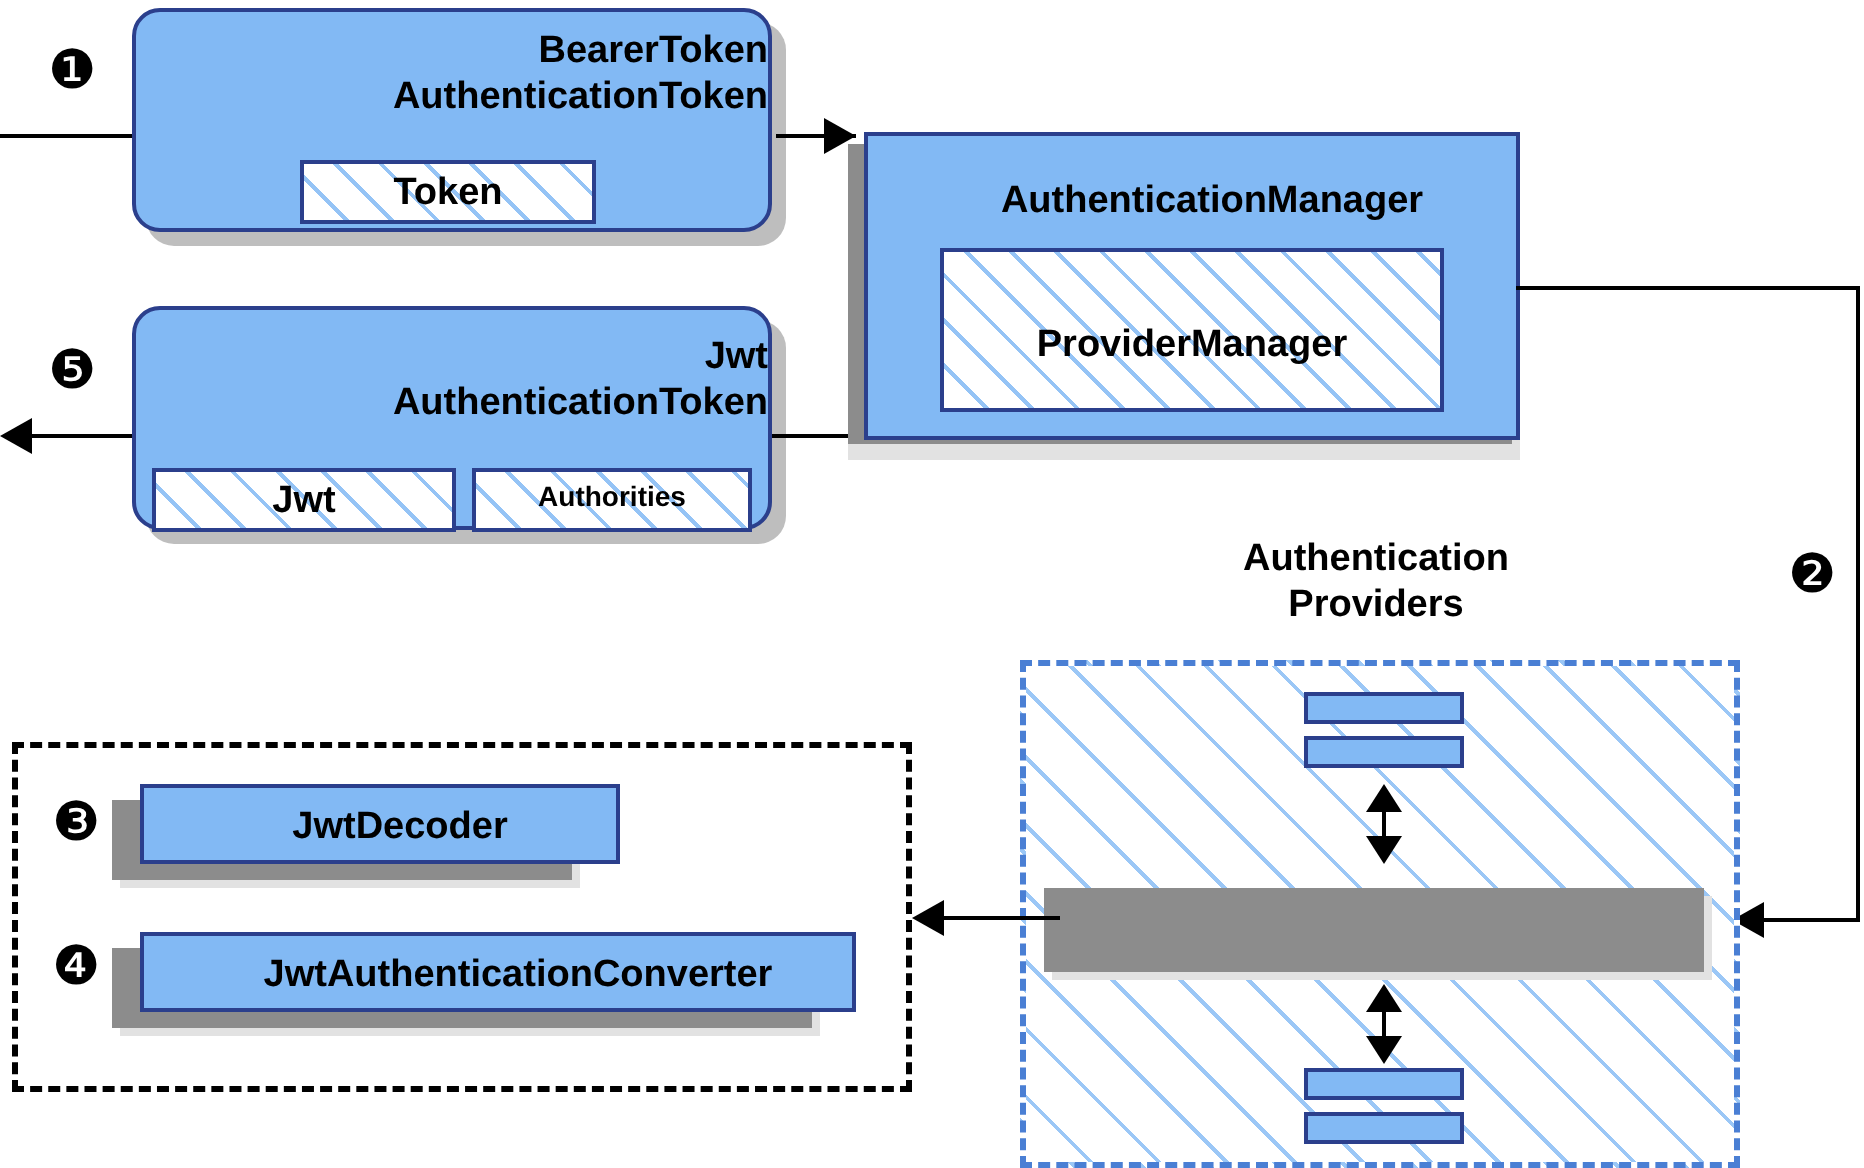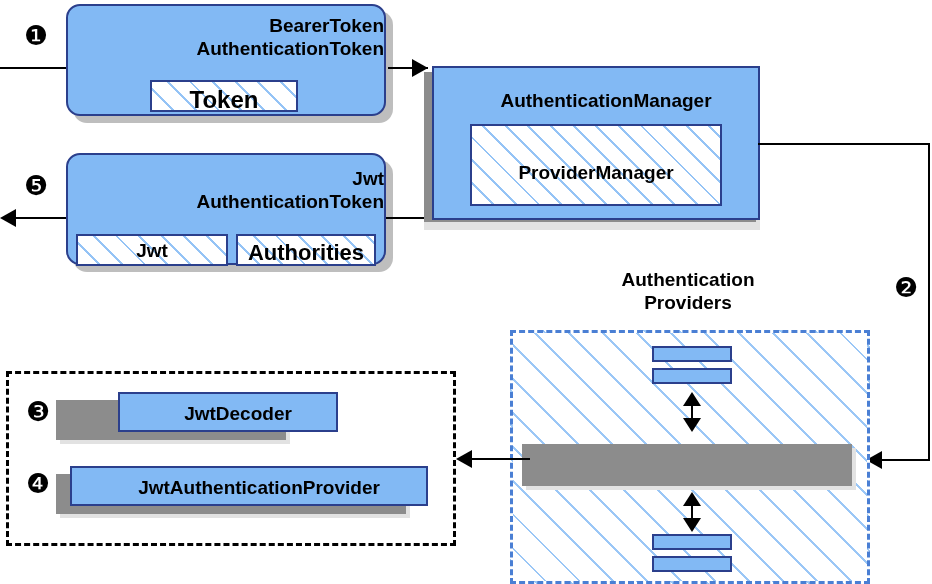--- a/index.html
+++ b/index.html
@@ -165,39 +165,39 @@
 
   <div class="line-h" style="left:0px; top:67px; width:70px;"></div>
 
   <div class="marker" style="left:24px; top:22px;">❶</div>
 
   <div class="rbox" style="left:66px; top:4px; width:320px; height:112px;">
     <div class="rbox-title" style="top:8px;">BearerToken
 AuthenticationToken</div>
   </div>
   <div class="hbox" style="left:150px; top:80px; width:148px; height:32px;">
-    <div class="hbox-label" style="top:4px; font-size:24px;">Token</div>
+    <div class="hbox-label" style="top:4px; font-size:19px;">Token</div>
   </div>
 
   <div class="line-h" style="left:388px; top:67px; width:40px;"></div>
   <div class="arrow-right" style="left:412px; top:59px;"></div>
 
   <div class="marker" style="left:24px; top:172px;">❺</div>
   <div class="line-h" style="left:16px; top:217px; width:56px;"></div>
   <div class="arrow-left" style="left:0px; top:209px;"></div>
 
   <div class="rbox" style="left:66px; top:153px; width:320px; height:112px;">
     <div class="rbox-title" style="top:12px;">Jwt
 AuthenticationToken</div>
   </div>
   <div class="hbox" style="left:76px; top:234px; width:152px; height:32px;">
     <div class="hbox-label" style="top:4px; font-size:19px;">Jwt</div>
   </div>
   <div class="hbox" style="left:236px; top:234px; width:140px; height:32px;">
-    <div class="hbox-label" style="top:4px; font-size:22px;">Authorities</div>
+    <div class="hbox-label" style="top:4px; font-size:14px;">Authorities</div>
   </div>
 
   <div class="line-h" style="left:386px; top:217px; width:52px;"></div>
 
   <div class="sbox-shadow-light" style="left:424px; top:76px; width:336px; height:154px;"></div>
   <div class="sbox-shadow-dark" style="left:424px; top:72px; width:332px; height:150px;"></div>
   <div class="sbox" style="left:432px; top:66px; width:328px; height:154px;">
     <div class="sbox-label" style="top:22px; font-size:19px;">AuthenticationManager</div>
   </div>
   <div class="hbox" style="left:470px; top:124px; width:252px; height:82px;">
@@ -233,24 +233,24 @@
   <div class="sbox" style="left:652px; top:556px; width:80px; height:16px;"></div>
 
   <div class="line-h" style="left:470px; top:458px; width:60px;"></div>
   <div class="arrow-left" style="left:456px; top:450px;"></div>
 
   <div class="dotted-box" style="left:6px; top:371px; width:450px; height:175px;"></div>
 
   <div class="marker" style="left:26px; top:398px;">❸</div>
   <div class="sbox-shadow-light" style="left:60px; top:404px; width:230px; height:40px;"></div>
   <div class="sbox-shadow-dark" style="left:56px; top:400px; width:230px; height:40px;"></div>
-  <div class="sbox" style="left:70px; top:392px; width:220px; height:40px;margin-left:48px;">
+  <div class="sbox" style="left:70px; top:392px; width:240px; height:40px;">
     <div class="sbox-label" style="top:9px; font-size:19px;">JwtDecoder</div>
   </div>
 
   <div class="marker" style="left:26px; top:470px;">❹</div>
   <div class="sbox-shadow-light" style="left:60px; top:478px; width:350px; height:40px;"></div>
   <div class="sbox-shadow-dark" style="left:56px; top:474px; width:350px; height:40px;"></div>
   <div class="sbox" style="left:70px; top:466px; width:358px; height:40px;">
-    <div class="sbox-label" style="top:9px; font-size:19px;">JwtAuthenticationProvider</div>
+    <div class="sbox-label" style="top:9px; font-size:19px;">JwtAuthenticationConverter</div>
   </div>
 
 </div>
 
 </body></html>

